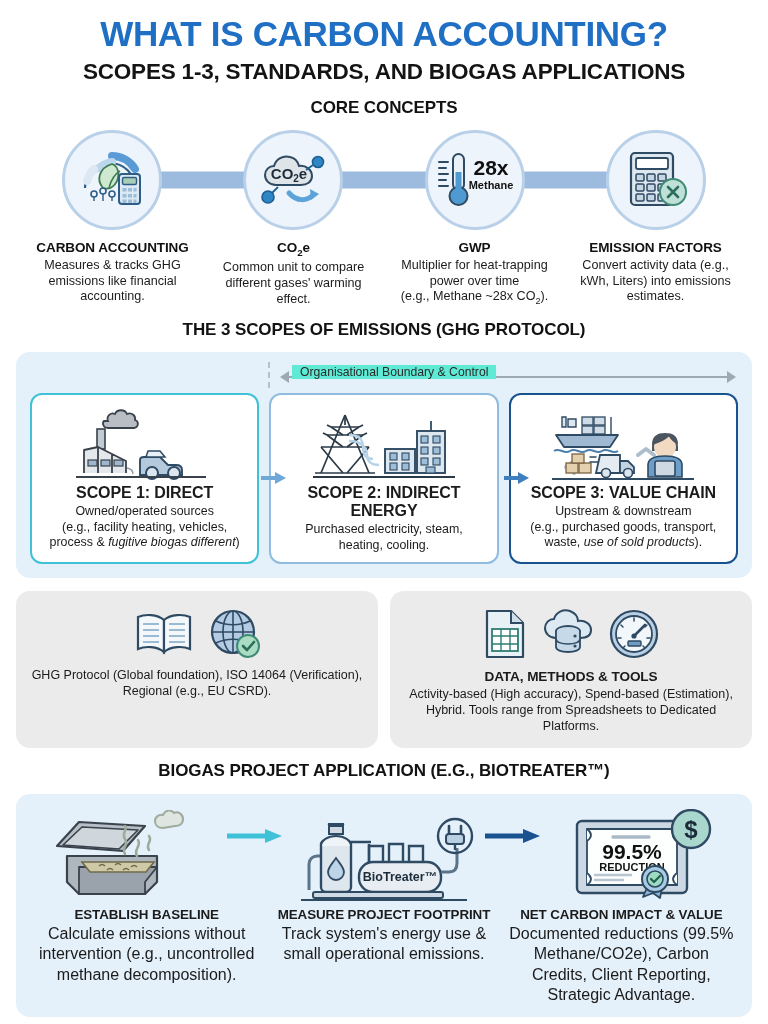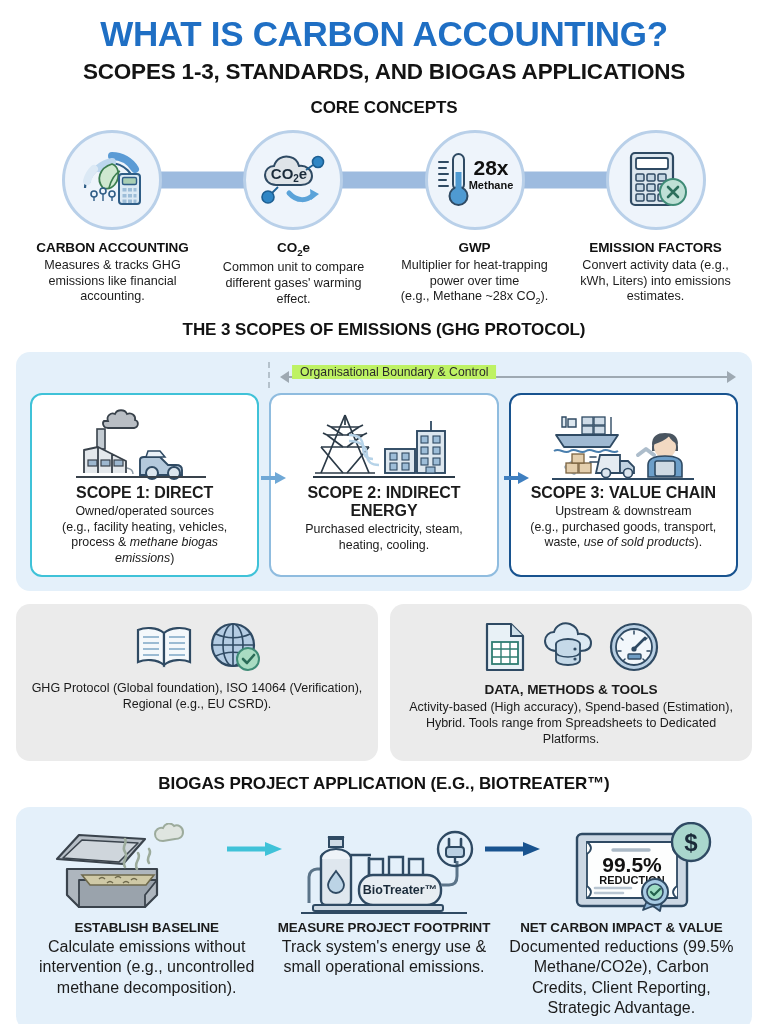--- a/index.html
+++ b/index.html
@@ -90,21 +90,21 @@
     position: absolute; left: 238px; top: -3px;
     width: 0; height: 26px;
     border-left: 2px dashed #b5c2cc;
   }
   .boundary-bar {
     position: absolute; left: 252px; right: 4px; top: 11px;
     height: 2px; background: #9ea9b2;
   }
   .boundary-label {
     position: absolute; left: 50%; top: 0; transform: translateX(-45%);
-    background: #bef264; padding: 0 8px;
+    background: #5eead4; padding: 0 8px;
     font-size: 12.2px; color: #2a2a2a;
   }
   .arr-l, .arr-r {
     position: absolute; top: 6px;
     width: 0; height: 0;
     border-top: 6px solid transparent;
     border-bottom: 6px solid transparent;
   }
   .arr-l { left: 250px; border-right: 9px solid #9ea9b2; }
   .arr-r { right: 2px; border-left: 9px solid #9ea9b2; }
@@ -309,21 +309,21 @@
               <path d="M76 52l2-6h12l5 6z" fill="#e9f1f8" stroke="#2f4a63" stroke-width="1.5"></path>
               <circle cx="82" cy="68" r="6" fill="#dce6ee" stroke="#2f4a63" stroke-width="2"></circle>
               <circle cx="104" cy="68" r="6" fill="#dce6ee" stroke="#2f4a63" stroke-width="2"></circle>
               <path d="M6 72h130" stroke="#39424b" stroke-width="2"></path>
             </svg>
           </div>
           <div class="scope-title">SCOPE 1: DIRECT</div>
           <div class="scope-desc">
             <span>Owned/operated sources</span><br>
             <span>(e.g., facility heating, vehicles,</span><br>
-            <span>process &amp; </span><i>methane biogas emissions</i><span>)</span>
+            <span>process &amp; </span><i>fugitive biogas different</i><span>)</span>
           </div>
         </div>
 
         <div class="scope-card sc2">
           <div class="scope-icon">
             <svg width="150" height="76" viewBox="0 0 150 76">
               <g stroke="#2b3a47" stroke-width="1.7" fill="none">
                 <path d="M36 10v10M22 22h28M18 30h36M12 42h48M6 68h60"></path>
                 <path d="M36 10L12 68M36 10l24 58"></path>
                 <path d="M22 22l-4-2M50 22l4-2M18 30l-4-2M54 30l4-2"></path>

